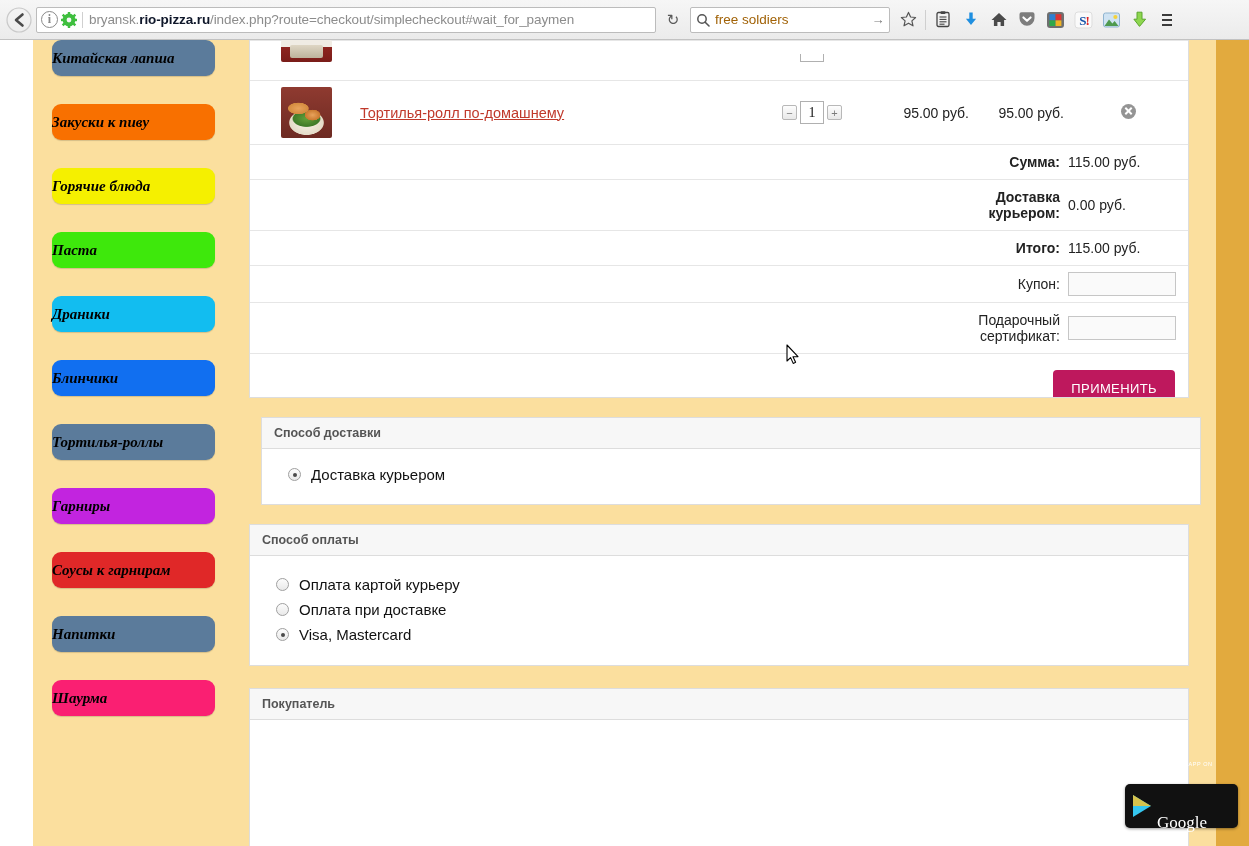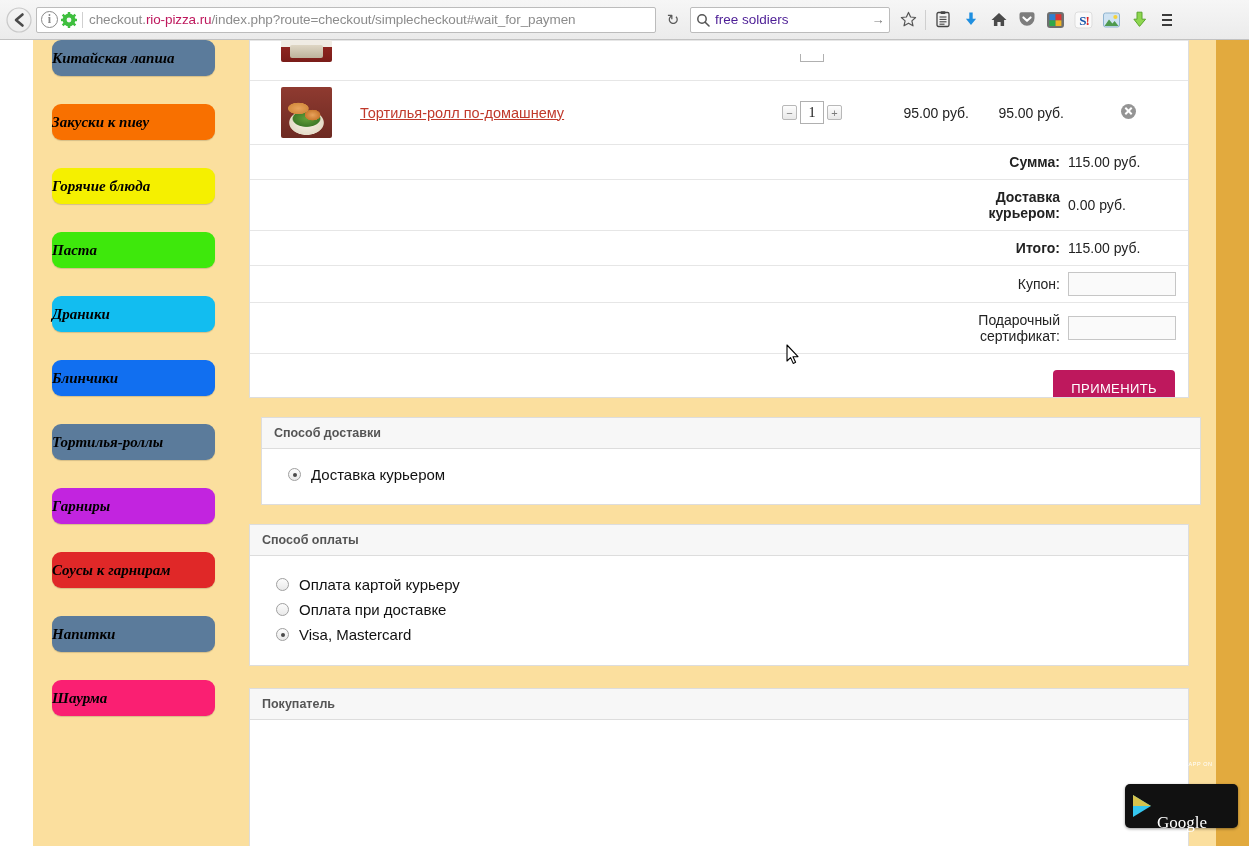--- a/index.html
+++ b/index.html
@@ -52,36 +52,36 @@
   .url-sep {
     width: 1px; height: 16px; background: #d0d0d0; margin-right: 6px; flex: 0 0 1px;
   }
   .url-text {
     flex: 1 1 auto;
     font-size: 13.5px;
     color: #8c8c8c;
     white-space: nowrap; overflow: hidden;
     letter-spacing: -0.1px;
   }
-  .url-text .host { color: #be185d; font-weight: normal; }
+  .url-text .host { color: #0f172a; font-weight: bold; }
   .url-text .sub { color: #8c8c8c; }
   .reload-btn {
     width: 26px; height: 26px; flex: 0 0 26px;
     display: flex; align-items: center; justify-content: center;
     color: #5a5a5a; font-size: 15px;
     margin: 0 4px;
   }
   .searchbar {
     flex: 0 0 200px; height: 26px;
     background: #fff; border: 1px solid #bcbcbc; border-radius: 2px;
     display: flex; align-items: center; padding: 0 4px;
     margin-right: 4px;
   }
   .searchbar .mag { flex: 0 0 16px; color: #5a5a5a; font-size: 13px; display:flex; align-items:center; justify-content:center;}
-  .search-text { flex: 1 1 auto; font-size: 13.5px; color: #4c1d95; padding-left: 4px; white-space: nowrap; overflow: hidden;}
+  .search-text { flex: 1 1 auto; font-size: 13.5px; color: #a16207; padding-left: 4px; white-space: nowrap; overflow: hidden;}
   .search-go { flex: 0 0 14px; color: #7a7a7a; font-size: 13px; text-align: center;}
   .tb-icon {
     flex: 0 0 28px; height: 28px;
     display: flex; align-items: center; justify-content: center;
   }
   .tb-sep { flex: 0 0 1px; width: 1px; height: 20px; background: #cfcfcf; margin: 0 3px;}
 
   
   .viewport {
     position: absolute; top: 40px; left: 0;
@@ -353,21 +353,21 @@
           <rect x="1.6" y="2.2" width="2.4" height="3.2" transform="rotate(-45 2.8 3.8)"></rect>
           <rect x="12" y="10.6" width="2.4" height="3.2" transform="rotate(-45 13.2 12.2)"></rect>
           <rect x="12" y="2.2" width="2.4" height="3.2" transform="rotate(45 13.2 3.8)"></rect>
           <rect x="1.6" y="10.6" width="2.4" height="3.2" transform="rotate(45 2.8 12.2)"></rect>
         </g>
         <circle cx="8" cy="8" r="2.4" fill="#f6f6f6"></circle>
       </svg>
     </span>
     <span class="url-sep"></span>
     <span class="url-text">
-      <span class="sub">checkout.</span><span class="host">rio-pizza.ru</span><span class="sub">/index.php?route=checkout/simplecheckout#wait_for_paymen</span>
+      <span class="sub">bryansk.</span><span class="host">rio-pizza.ru</span><span class="sub">/index.php?route=checkout/simplecheckout#wait_for_paymen</span>
     </span>
   </div>
 
   <div class="reload-btn">↻</div>
 
   <div class="searchbar">
     <span class="mag">
       <svg width="14" height="14" viewBox="0 0 14 14" aria-hidden="true">
         <circle cx="6" cy="6" r="4.2" fill="none" stroke="#555" stroke-width="1.5"></circle>
         <line x1="9.2" y1="9.2" x2="13" y2="13" stroke="#555" stroke-width="1.6" stroke-linecap="round"></line>

